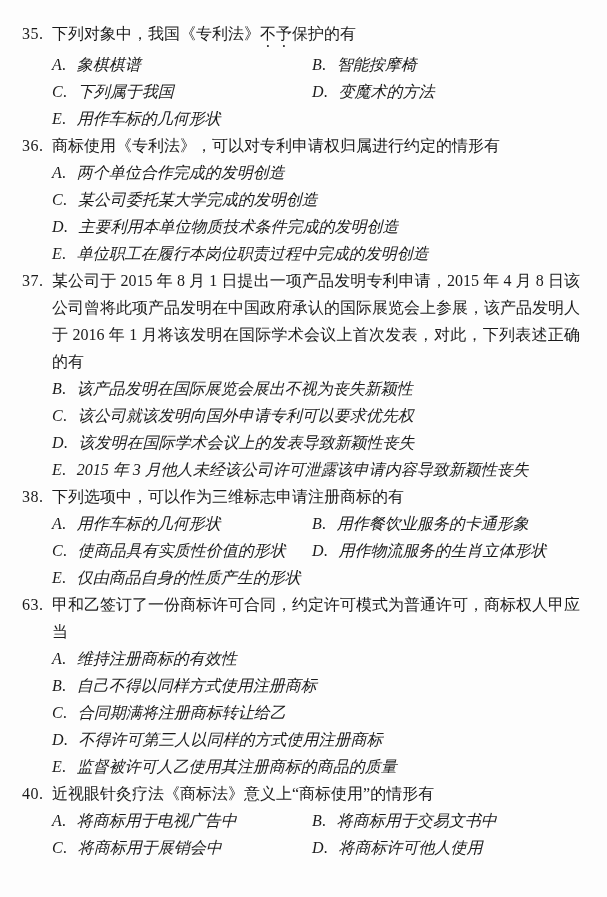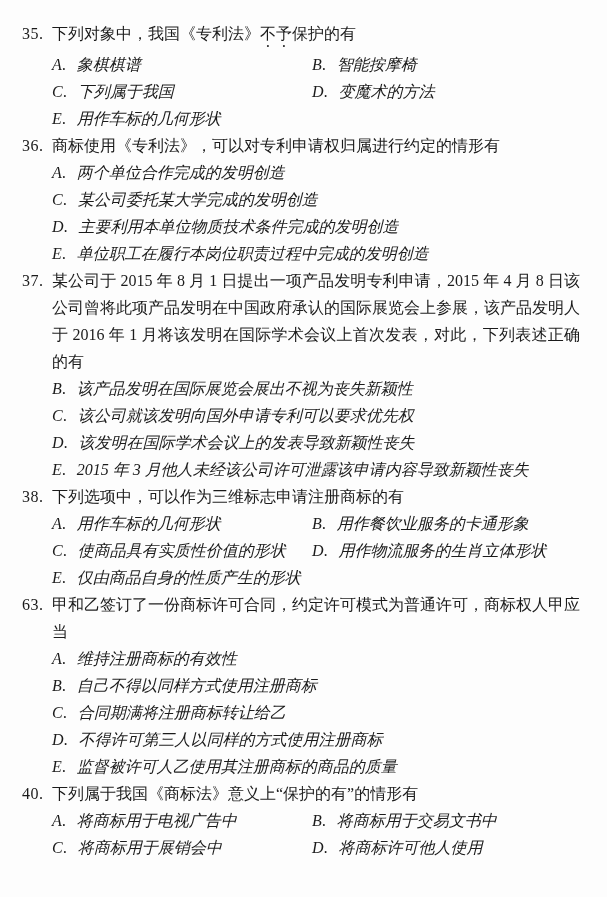--- a/index.html
+++ b/index.html
@@ -128,21 +128,21 @@
     <div class="opt-line">
       <span class="opt"><span class="opt-label">D.</span><span>不得许可第三人以同样的方式使用注册商标</span></span>
     </div>
     <div class="opt-line">
       <span class="opt"><span class="opt-label">E.</span><span>监督被许可人乙使用其注册商标的商品的质量</span></span>
     </div>
   </div>
 
   <div class="q">
     <span class="q-num">40.</span>
-    <div class="stem">下列属于我国《商标法》意义上“保护的有”的情形有</div>
+    <div class="stem">近视眼针灸疗法《商标法》意义上“商标使用”的情形有</div>
     <div class="opt-line">
       <span class="opt col-a"><span class="opt-label">A.</span><span>将商标用于电视广告中</span></span>
       <span class="opt"><span class="opt-label">B.</span><span>将商标用于交易文书中</span></span>
     </div>
     <div class="opt-line">
       <span class="opt col-a"><span class="opt-label">C.</span><span>将商标用于展销会中</span></span>
       <span class="opt"><span class="opt-label">D.</span><span>将商标许可他人使用</span></span>
     </div>
 
   </div>

